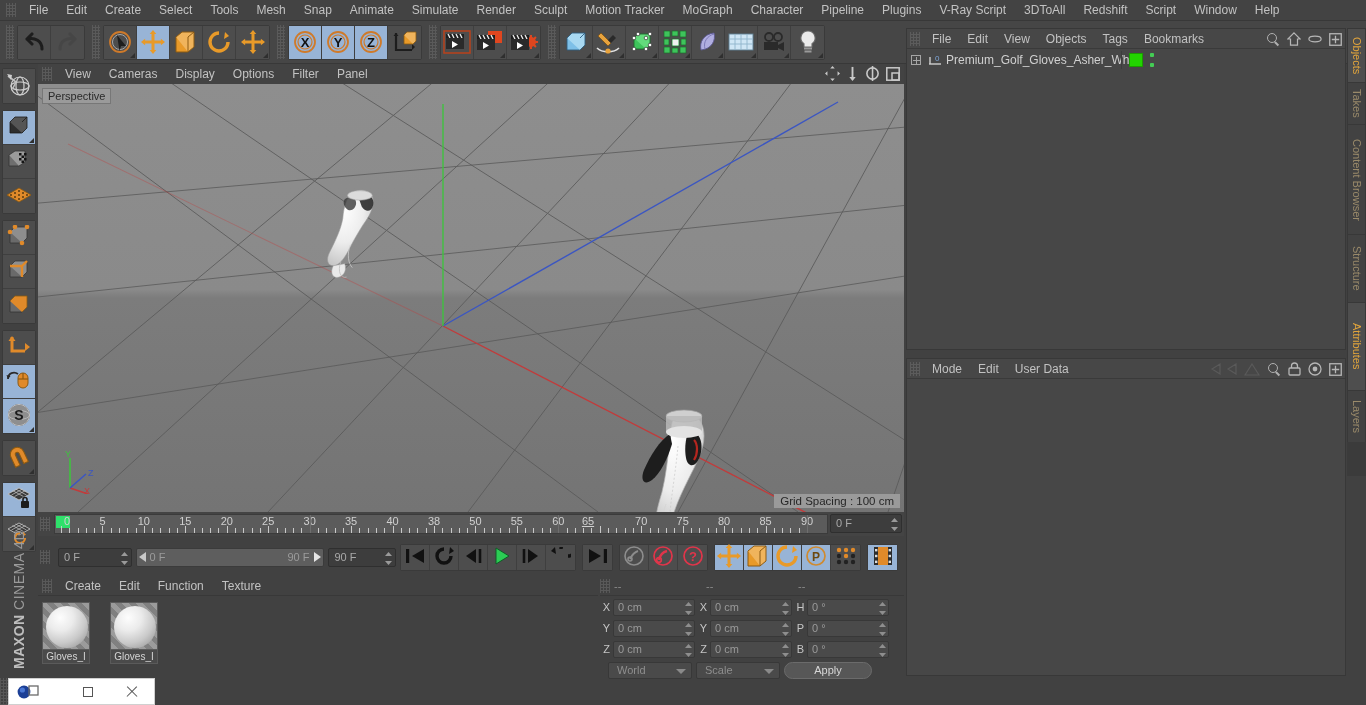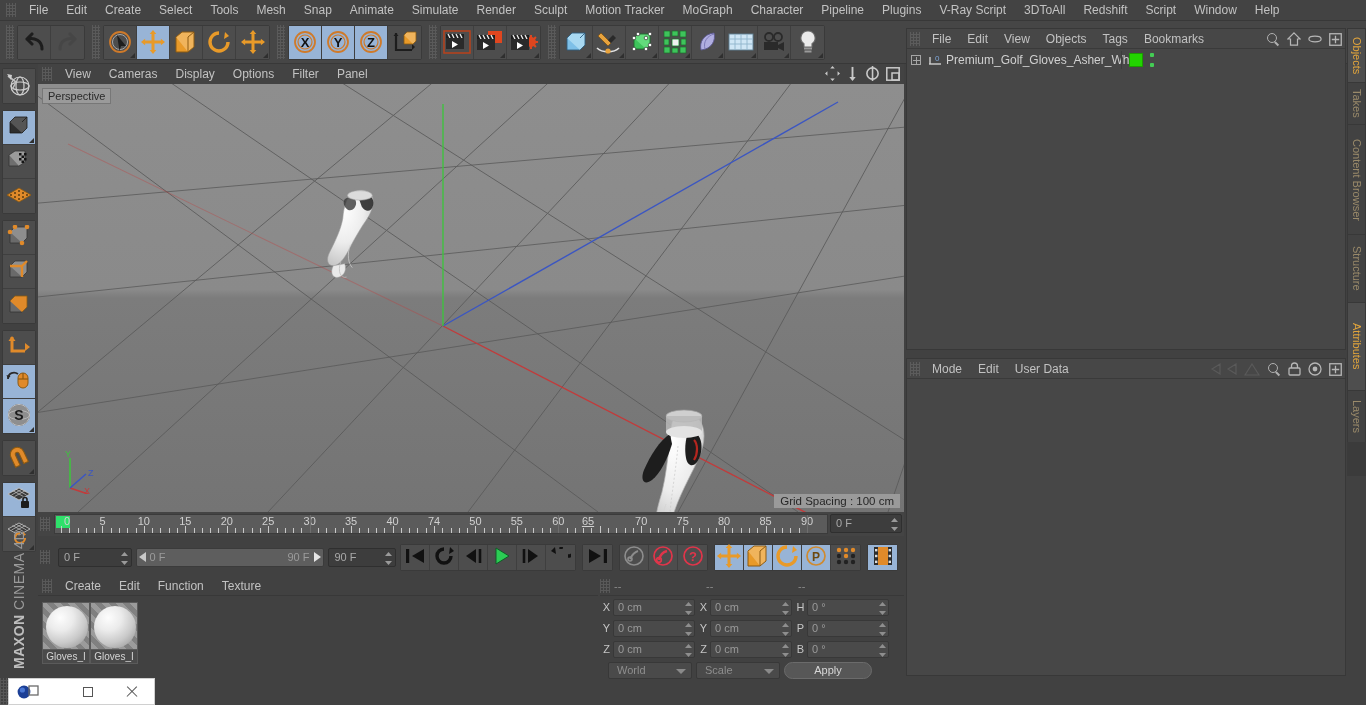--- a/index.html
+++ b/index.html
@@ -142,21 +142,21 @@
   .tri-r{width:0;height:0;border-top:5px solid transparent;border-bottom:5px solid transparent;border-left:7px solid #e6e6e6;}
   .pgrp{ display:flex; background:#4d4d4d; border:1px solid #3a3a3a; border-radius:2px;}
   .pb{ width:29px;height:25px;display:flex;align-items:center;justify-content:center;border-right:1px solid #3f3f3f;background:#4d4d4d;position:relative;}
   .pb:last-child{border-right:none;}
   .pb.sel{background:#98b4d6;}
 
   
   #matmgr{ position:absolute; left:38px; top:576px; width:560px; height:100px; background:#414141;}
   #matmenu{ height:20px; display:flex;align-items:center; padding-left:4px; border-bottom:1px solid #383838;}
   #matmenu .mi{ padding:0 9px; font-size:12px; color:#c2c2c2; line-height:20px;}
-  #matlist{ display:flex; gap:0; padding:6px 0 0 4px;}
+  #matlist{ display:flex; gap:20px; padding:6px 0 0 4px;}
   .matitem{ width:48px; }
   .matthumb{
     width:48px;height:48px;
     background:
       repeating-linear-gradient(45deg,#9b9b9b 0 5px,#808080 5px 10px);
     border:1px solid #5a5a5a; position:relative; overflow:hidden;
   }
   .matthumb .ball{
     position:absolute; left:3px; top:3px; width:42px;height:42px;border-radius:50%;
     background:radial-gradient(circle at 34% 28%, #fdfdfd 0%, #ebebeb 32%, #c9c9c9 62%, #9d9d9d 88%, #8a8a8a 100%);
@@ -915,21 +915,21 @@
         <div class="lbl" style="left: 12px;">0</div>
         <div class="lbl" style="left: 47.4444px;">5</div>
         <div class="lbl" style="left: 88.8889px;">10</div>
         <div class="lbl" style="left: 130.333px;">15</div>
         <div class="lbl" style="left: 171.778px; text-align: right;">20</div>
         <div class="lbl" style="left: 213.222px;">25</div>
         <div class="lbl" style="left: 254.667px;">30</div>
         <div class="vline" style="left: 254.667px;"></div>
         <div class="lbl" style="left: 296.111px;">35</div>
         <div class="lbl" style="left: 337.556px;">40</div>
-        <div class="lbl" style="left: 379px;">74</div>
+        <div class="lbl" style="left: 379px;">38</div>
         <div class="lbl" style="left: 420.444px;">50</div>
         <div class="lbl" style="left: 461.889px;">55</div>
         <div class="lbl" style="left: 503.333px;">60</div>
         <div class="vline" style="left: 503.333px;"></div>
         <div class="lbl" style="left: 533px; text-decoration: underline;">65</div>
         <div class="lbl" style="left: 586.222px;">70</div>
         <div class="lbl" style="left: 627.667px;">75</div>
         <div class="lbl" style="left: 669.111px;">80</div>
         <div class="lbl" style="left: 710.556px;">85</div>
         <div class="lbl" style="left: 752px;">90</div>

